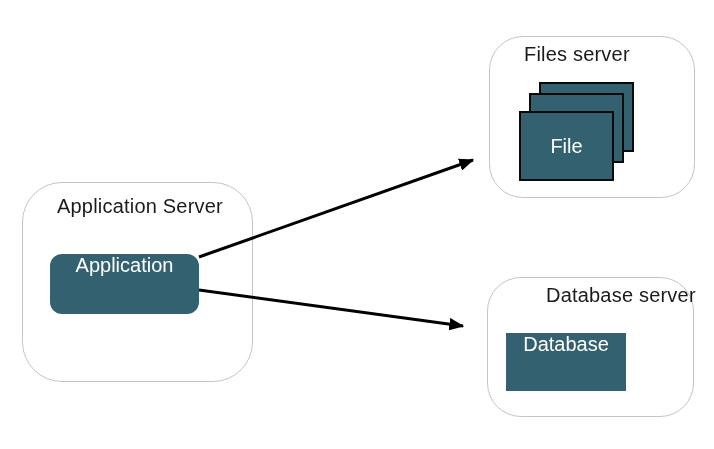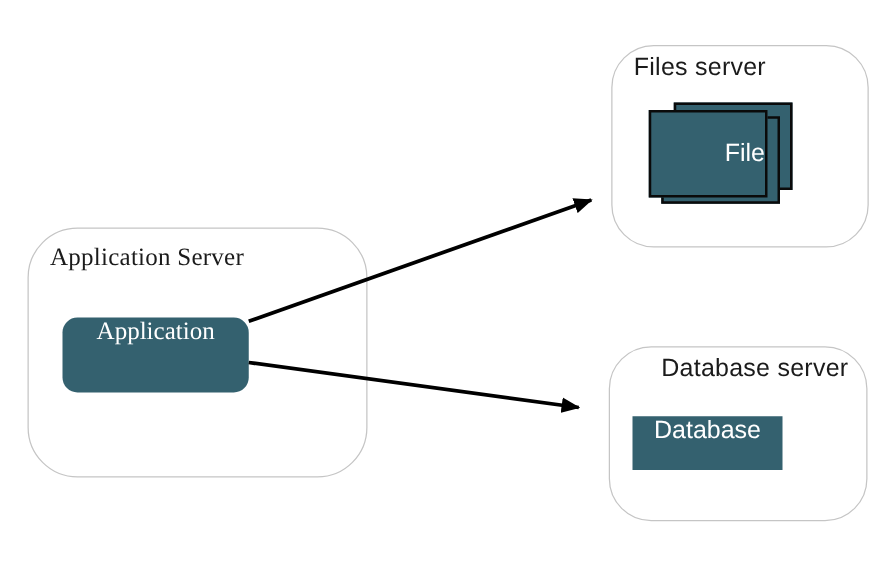--- a/index.html
+++ b/index.html
@@ -16,66 +16,66 @@
     overflow: hidden;
   }
   .container-box {
     position: absolute;
     background: var(--container-fill, #ffffff);
     border: 1px solid var(--container-border, #c5c5c5);
     box-sizing: border-box;
   }
   .box-title {
     position: absolute;
-    left: 17px;
+    left: 34px;
     color: var(--title-text, #1b1b1b);
     font-size: 20px;
     letter-spacing: 0.2px;
     white-space: nowrap;
   }
   .node-rect {
     position: absolute;
     background: var(--node-fill, #34616f);
     color: var(--node-text, #ffffff);
     display: flex;
     justify-content: center;
     font-size: 20px;
     box-sizing: border-box;
   }
   
-  .app-server-box   { left: 22px;  top: 182px; width: 272px; height: 200px; border-radius: 40px; font-family: Liberation Serif, serif; }
+  .app-server-box   { left: 22px;  top: 182px; width: 231px; height: 200px; border-radius: 40px; }
   .app-server-title { top: 12px; }
   .app-node         { left: 27px; top: 71px; width: 149px; height: 60px; border-radius: 12px; }
 
   
   .files-server-box   { left: 489px; top: 36px; width: 206px; height: 162px; border-radius: 34px; }
   .files-server-title { top: 6px; }
   .file-card {
     position: absolute;
     width: 95px;
     height: 70px;
     background: var(--node-fill, #34616f);
     border: 2.5px solid var(--file-border, #0a0a0a);
     box-sizing: border-box;
   }
   .file-card-back   { left: 49px; top: 45px; }
   .file-card-middle { left: 39px; top: 56px; }
   .file-card-front  {
-    left: 29px; top: 51px;
+    left: 29px; top: 74px;
     display: flex;
     align-items: center;
-    justify-content: flex-end;
+    justify-content: center;
     color: var(--node-text, #ffffff);
     font-size: 20px;
   }
 
   
   .db-server-box   { left: 487px; top: 277px; width: 207px; height: 140px; border-radius: 34px; }
   .db-server-title { top: 6px; margin-left: 24px; }
-  .db-node         { left: 18px; top: 55px; width: 120px; height: 43px; border-radius: 0; }
+  .db-node         { left: 18px; top: 55px; width: 120px; height: 58px; border-radius: 0; }
 
   
   .arrows-svg {
     position: absolute;
     left: 0;
     top: 0;
     pointer-events: none;
   }
   .arrow-line {
     stroke: var(--arrow, #000000);

